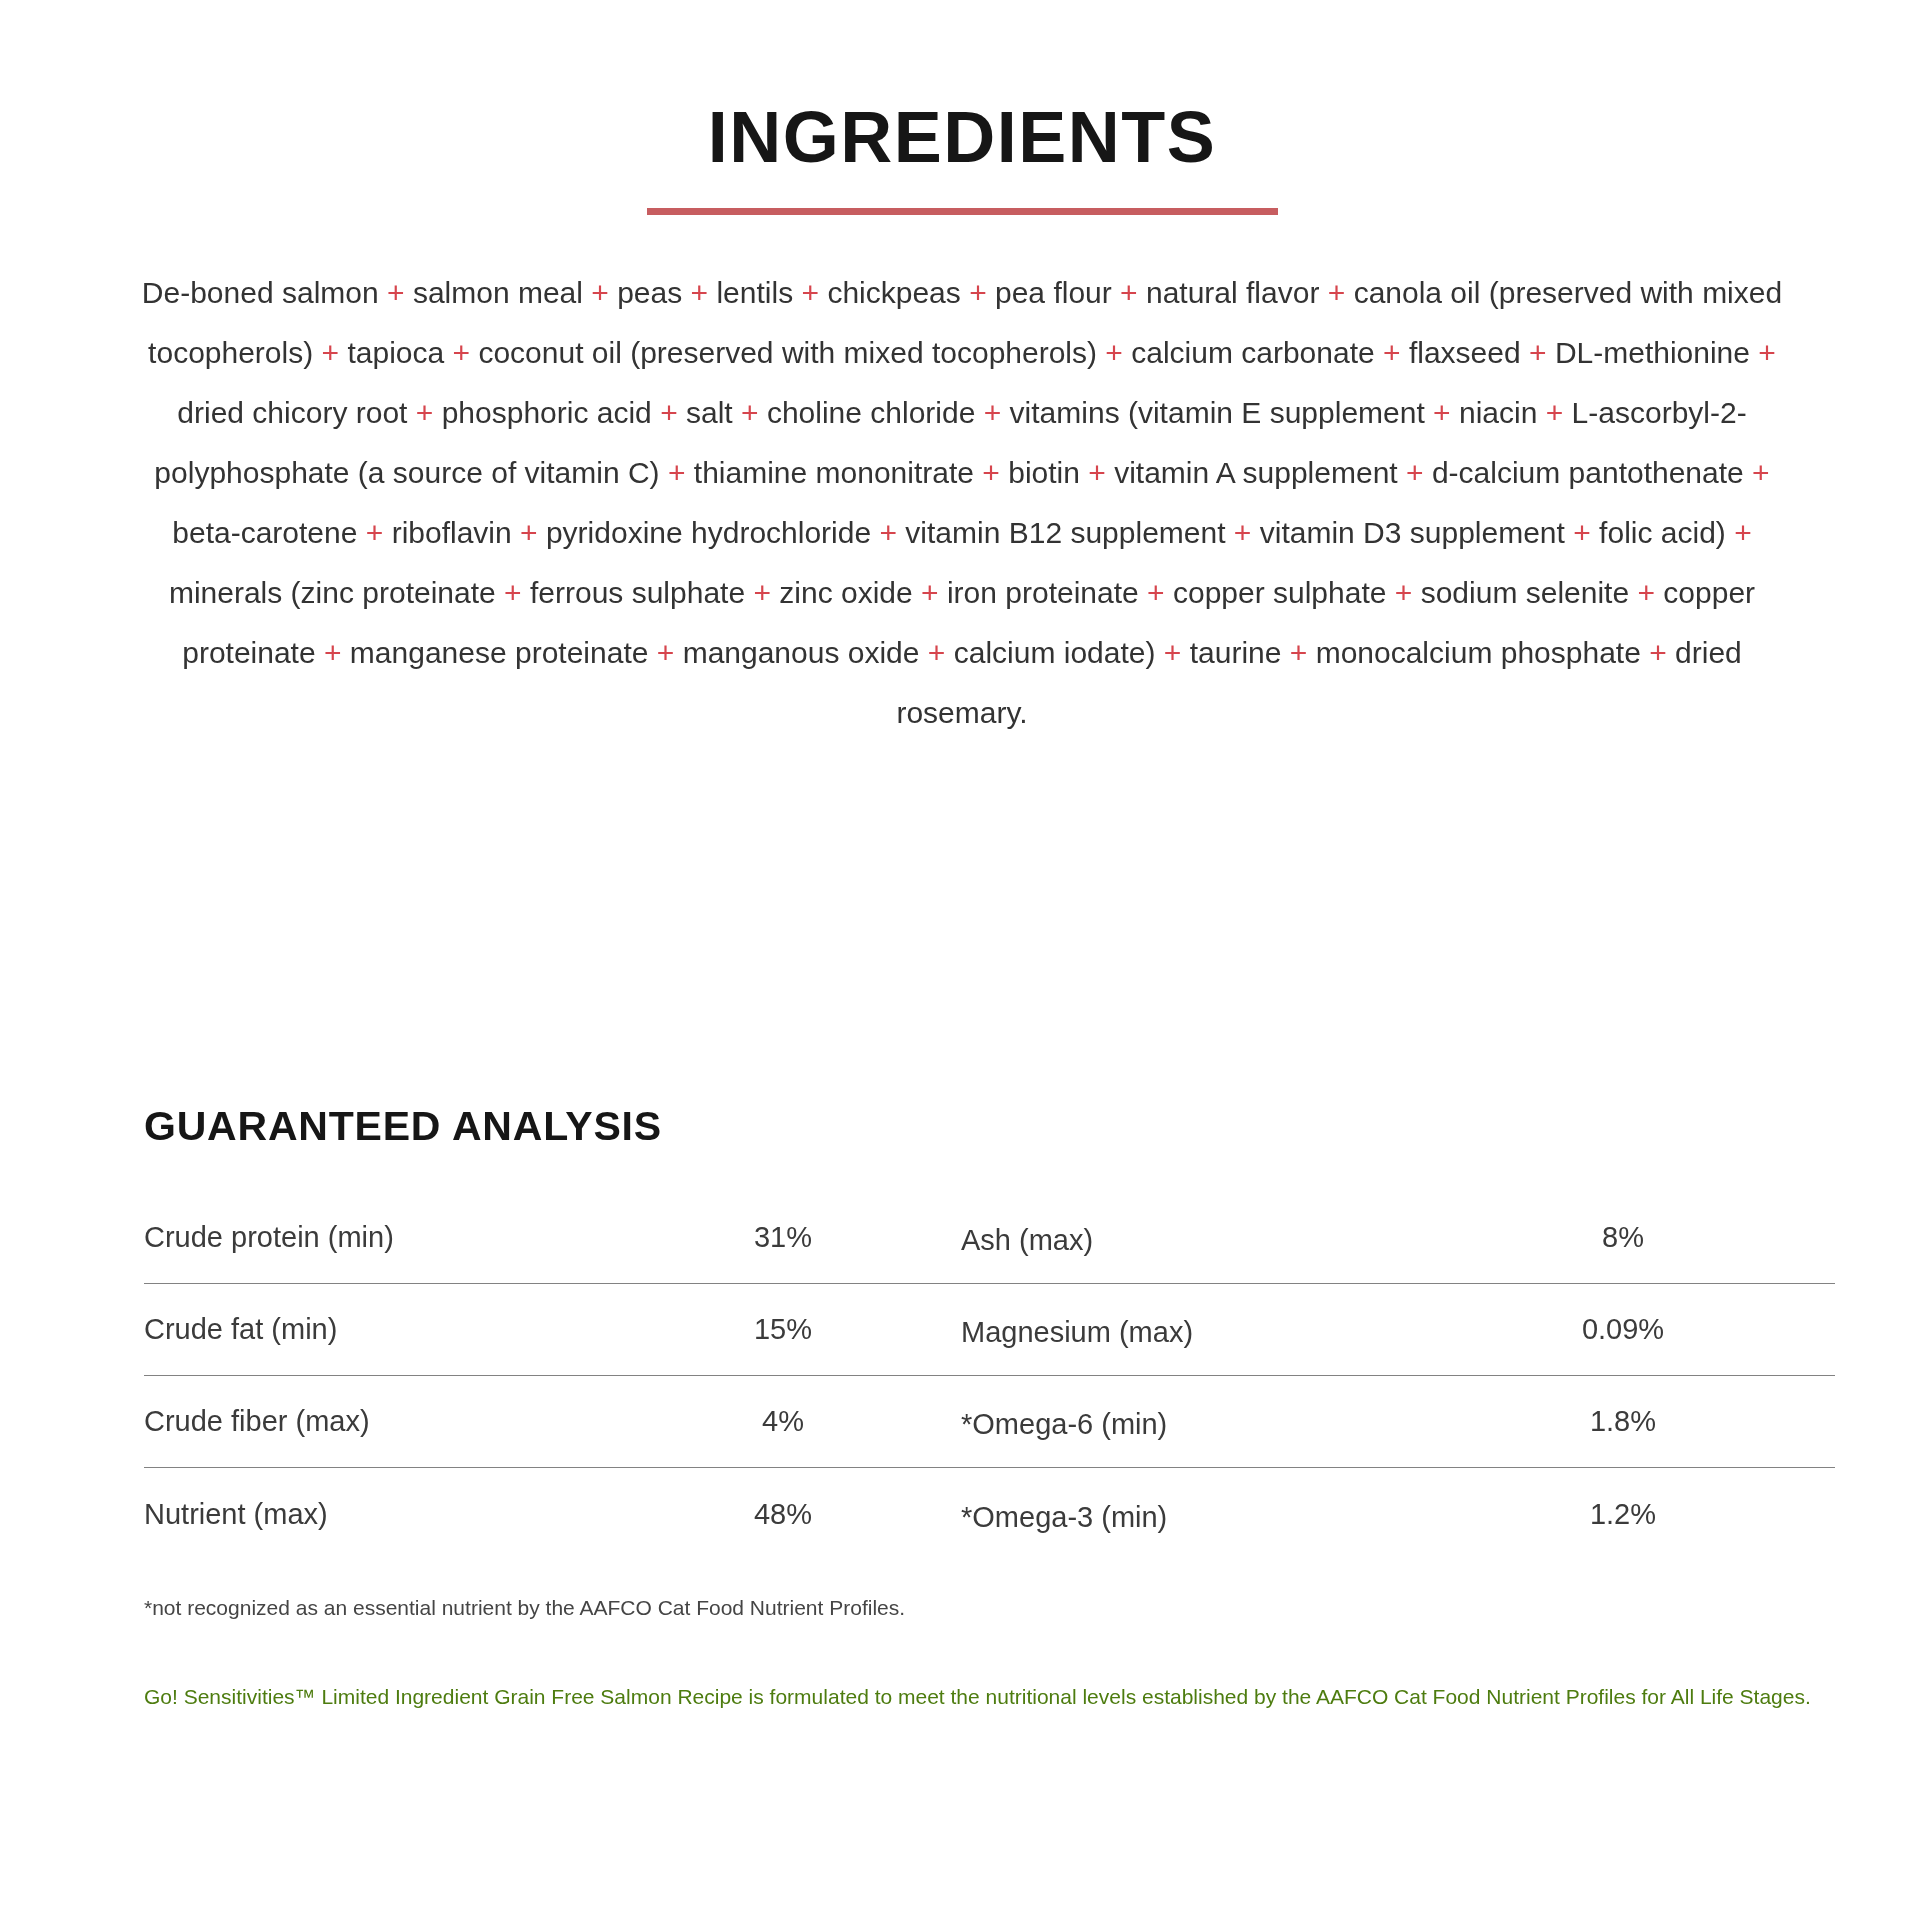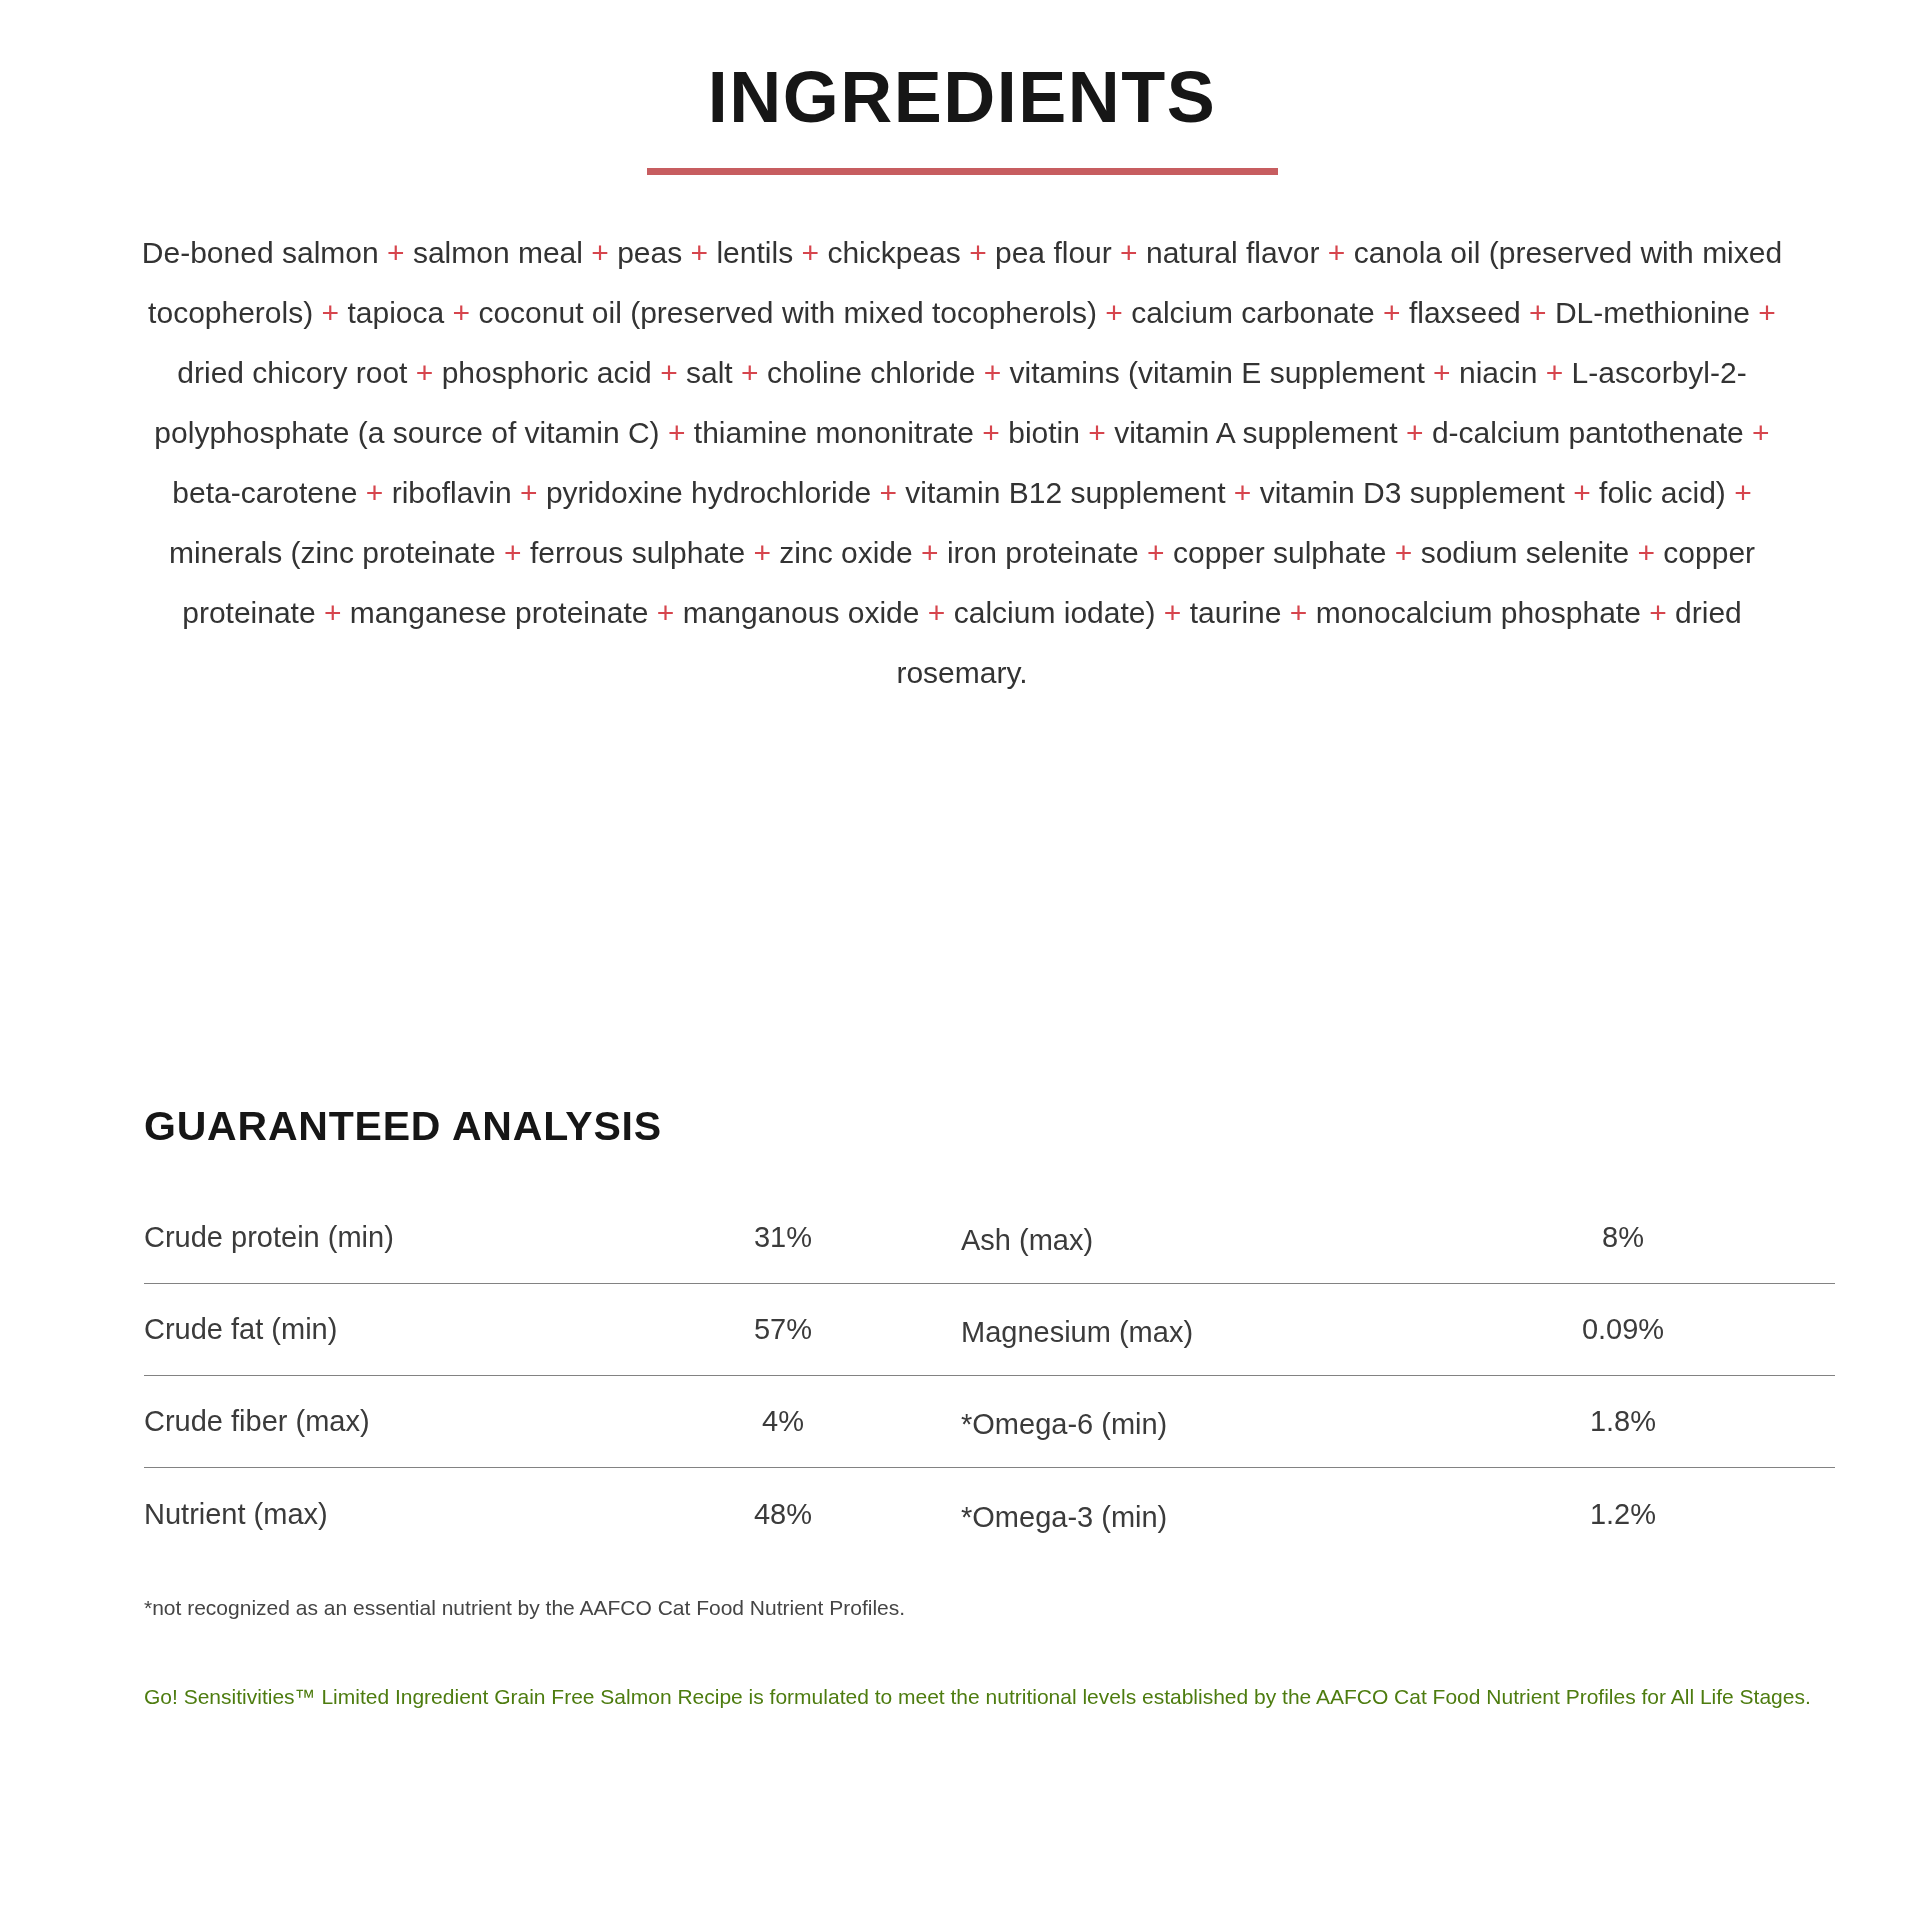--- a/index.html
+++ b/index.html
@@ -8,21 +8,21 @@
     width: 1924px;
     height: 1924px;
     position: relative;
     font-family: "Liberation Sans", "DejaVu Sans", sans-serif;
     color: #383838;
     overflow: hidden;
   }
   .page { position: absolute; inset: 0; background: #ffffff; }
 
   
-  .ing-header { padding-top: 61px; text-align: center; }
+  .ing-header { padding-top: 101px; text-align: center; }
   .ing-title {
     font-size: 72px;
     font-weight: 900;
     letter-spacing: 1.5px;
     color: #161616;
     line-height: 1;
   }
   .red-rule {
     width: 631px;
     height: 6.8px;
@@ -103,21 +103,21 @@
 
     <div class="ga-table" id="analysis-table">
         <div class="ga-row">
           <div class="ga-cell-label">Crude protein (min)</div>
           <div class="ga-cell-value">31%</div>
           <div class="ga-cell-label2">Ash (max)</div>
           <div class="ga-cell-value2">8%</div>
         </div>
         <div class="ga-row">
           <div class="ga-cell-label">Crude fat (min)</div>
-          <div class="ga-cell-value">57%</div>
+          <div class="ga-cell-value">15%</div>
           <div class="ga-cell-label2">Magnesium (max)</div>
           <div class="ga-cell-value2">0.09%</div>
         </div>
         <div class="ga-row">
           <div class="ga-cell-label">Crude fiber (max)</div>
           <div class="ga-cell-value">4%</div>
           <div class="ga-cell-label2">*Omega-6 (min)</div>
           <div class="ga-cell-value2">1.8%</div>
         </div>
         <div class="ga-row">

